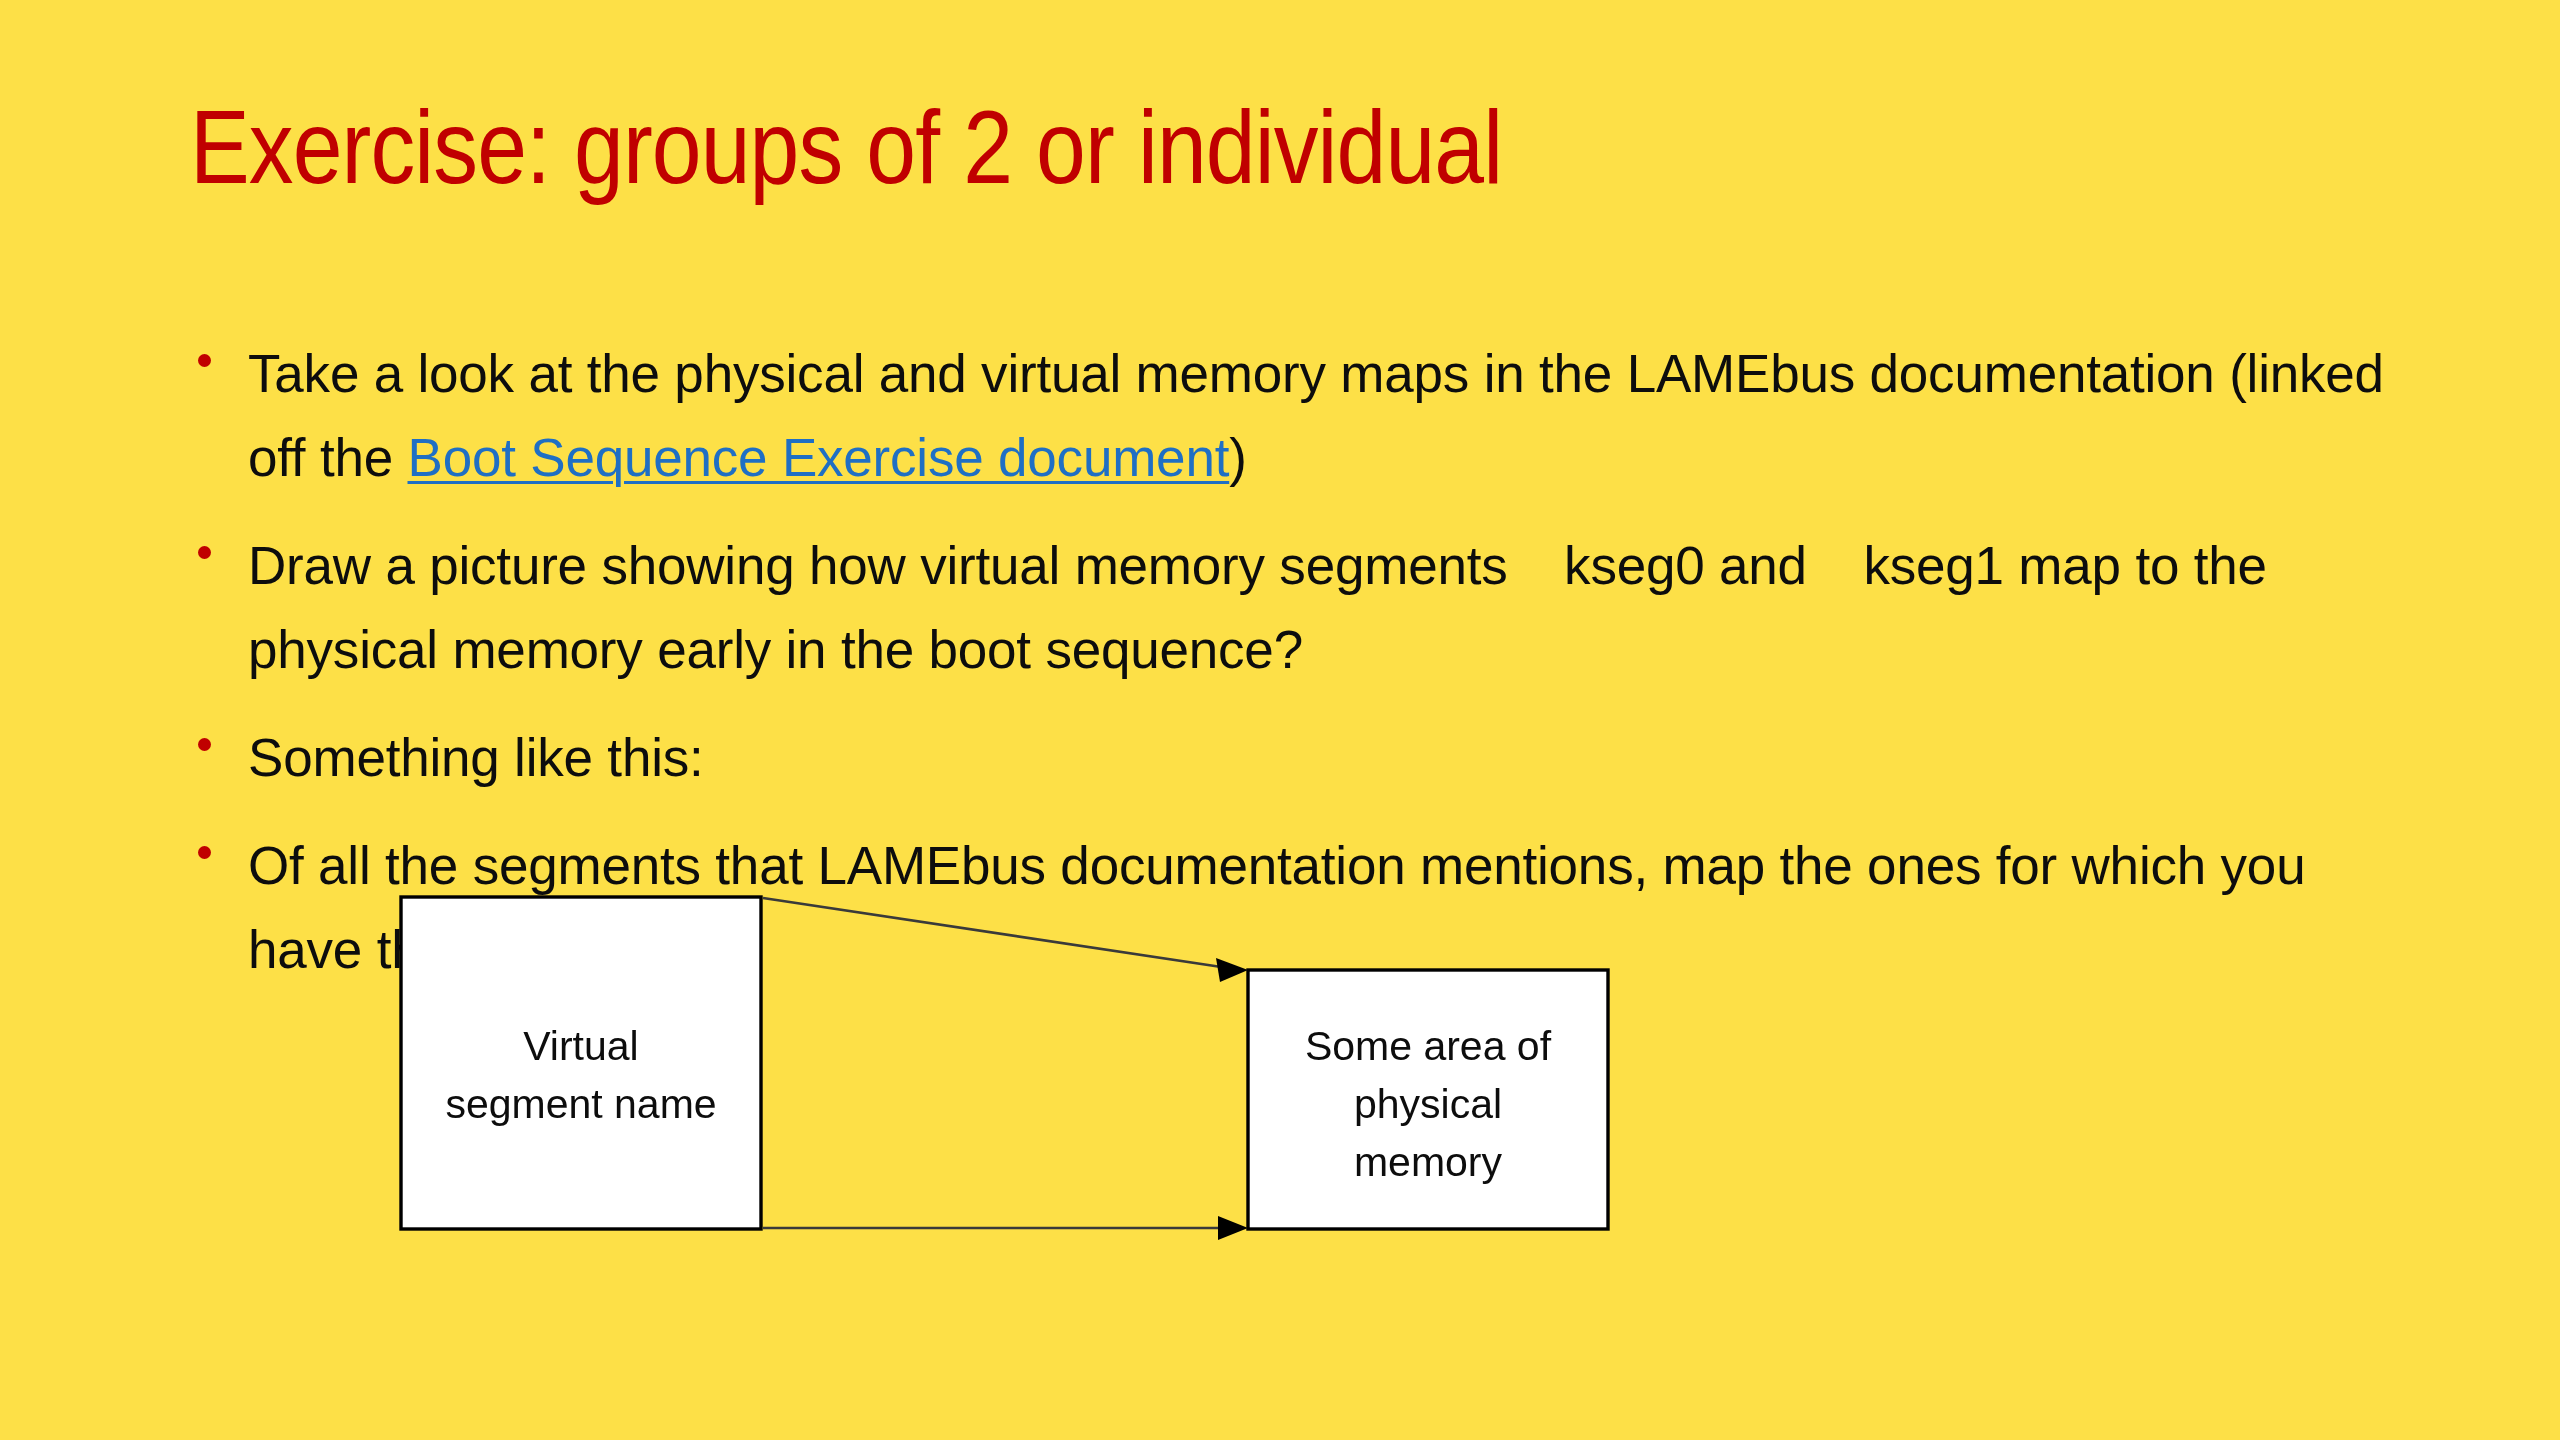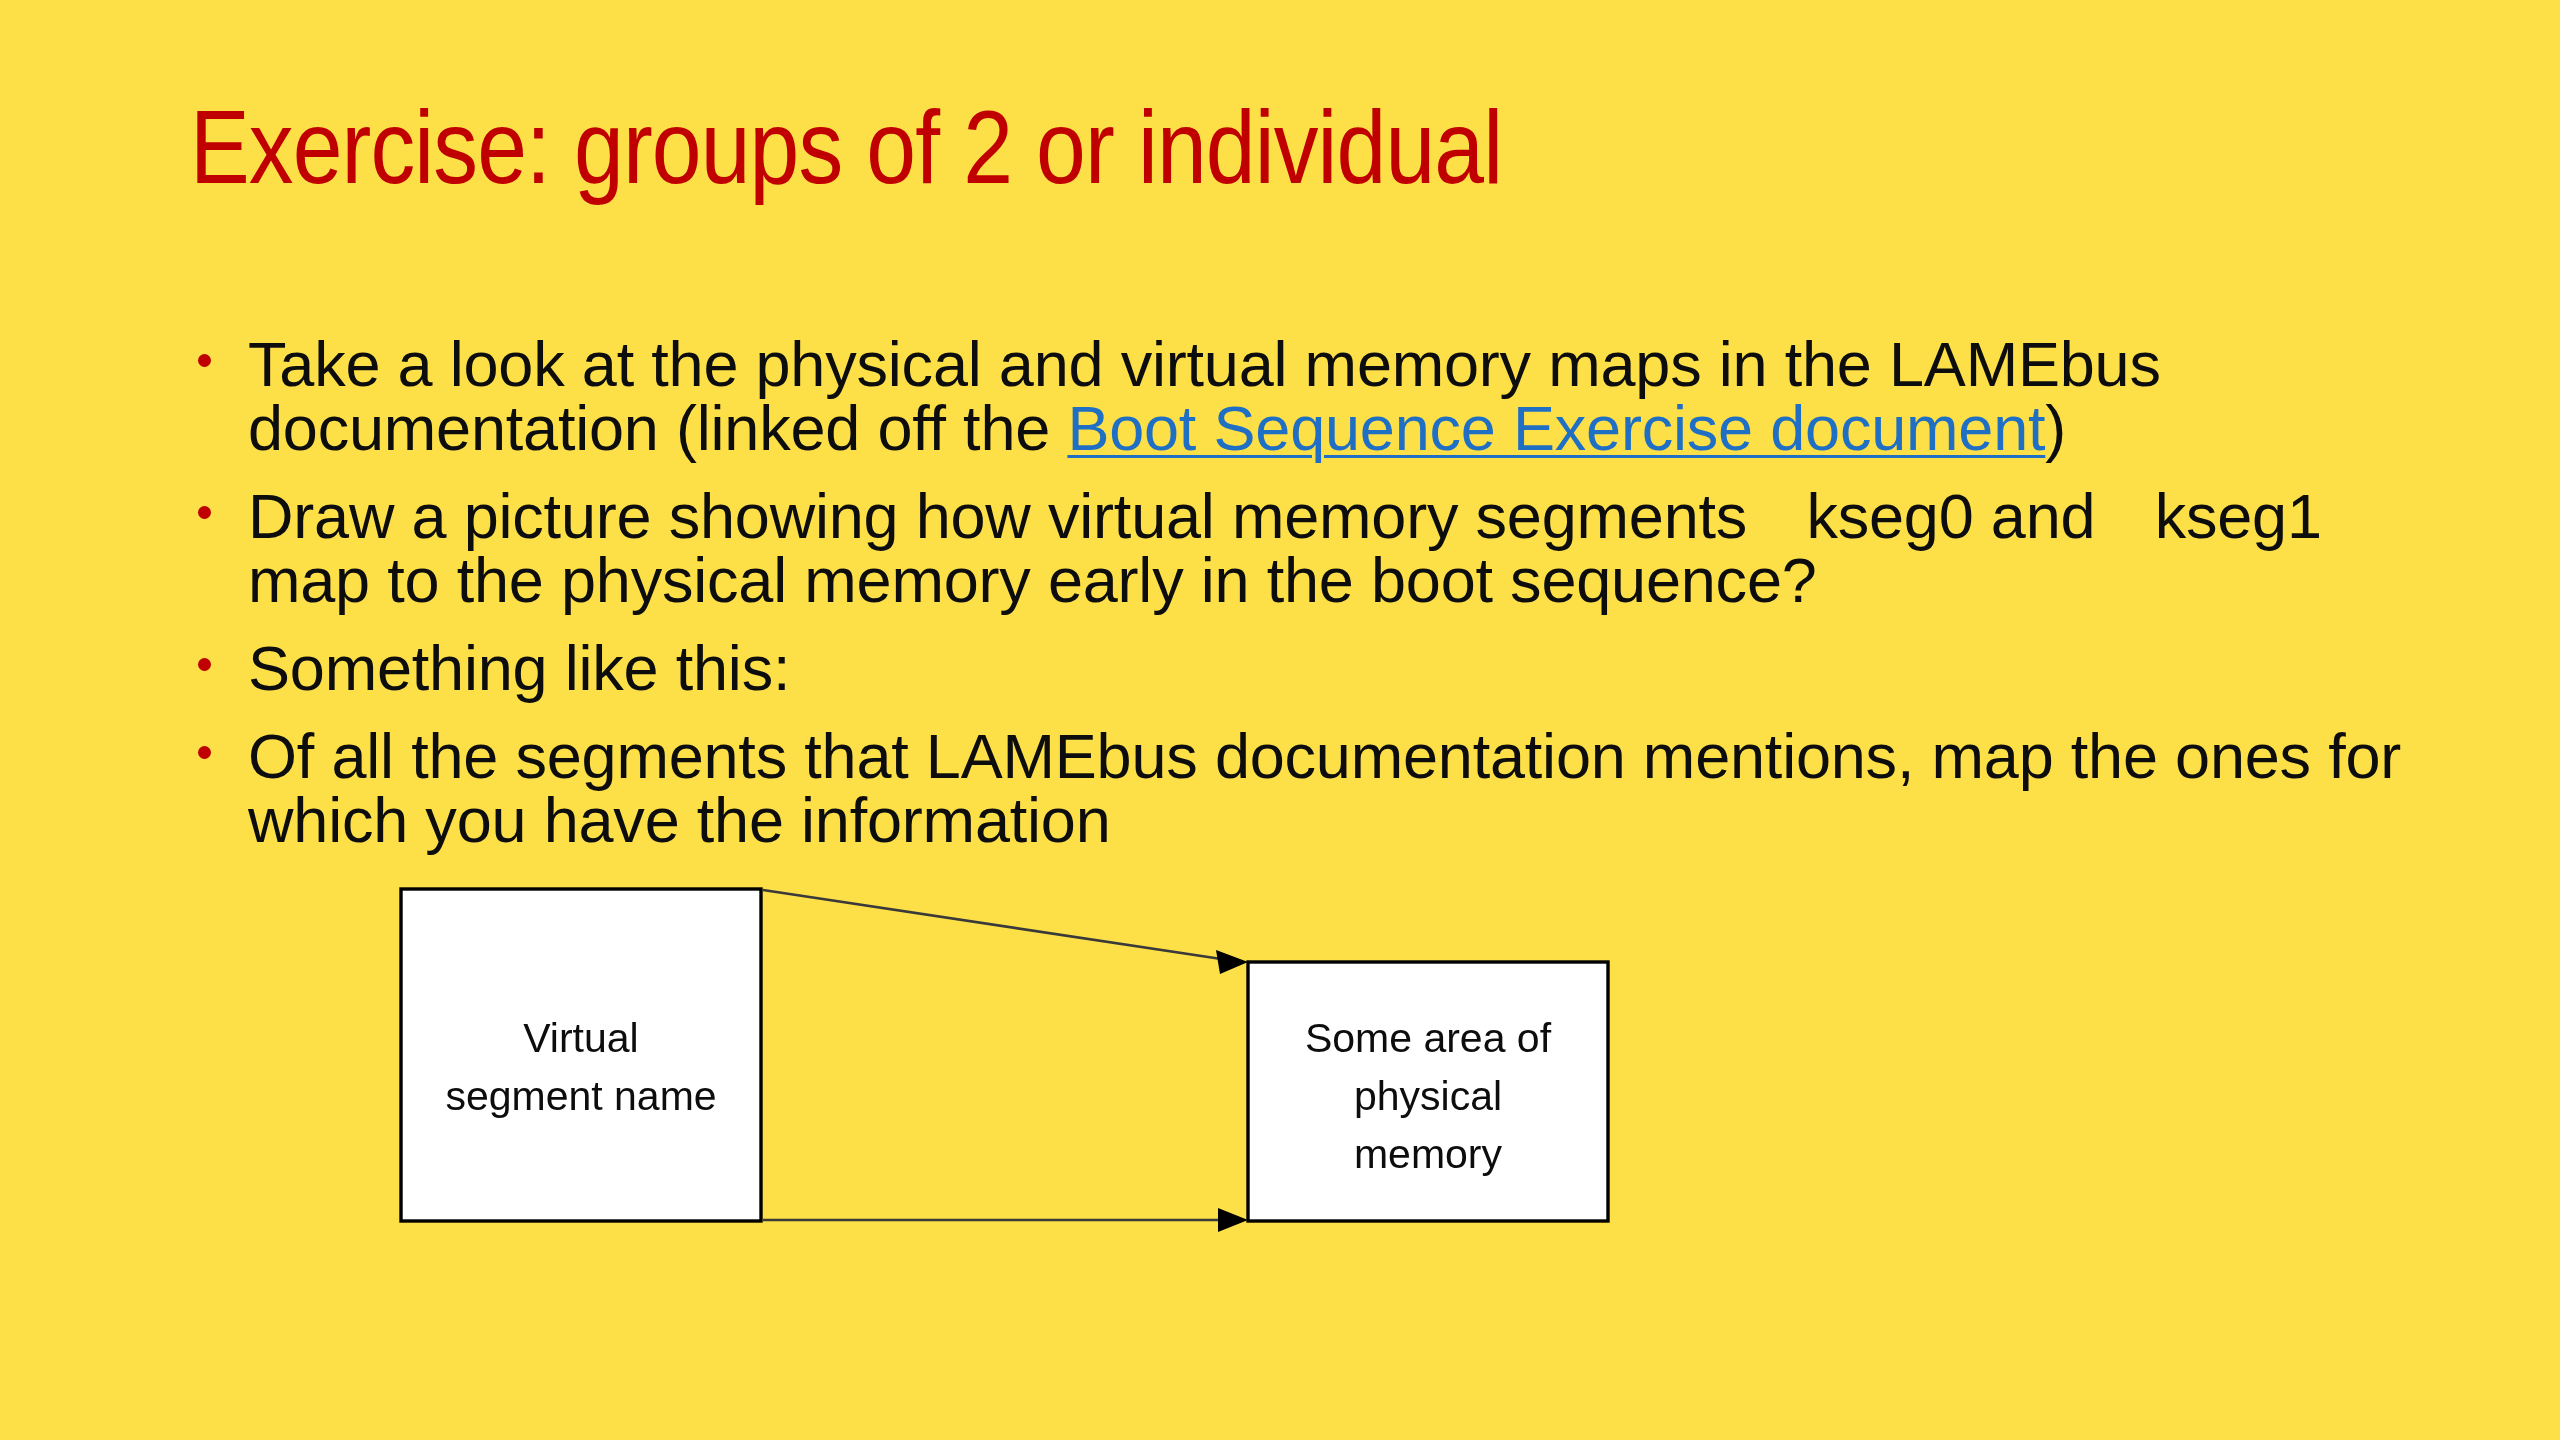--- a/index.html
+++ b/index.html
@@ -58,22 +58,22 @@
     left: 12px;
     top: 22px;
     width: 13px;
     height: 13px;
     border-radius: 50%;
     background: #C00000;
   }
 
   .bullet-text {
     display: block;
-    font-size: 63px;
-    line-height: 64px;
+    font-size: 53px;
+    line-height: 84px;
     color: #0d0d0d;
     font-weight: 400;
     letter-spacing: -0.2px;
   }
 
   .bullet-text b {
     font-weight: 400;
     margin-left: 42px;
   }
 
@@ -81,21 +81,21 @@
     color: #1F6FC4;
     text-decoration: underline;
     text-decoration-thickness: 3px;
     text-underline-offset: 5px;
   }
 
   
   .diagram {
     position: absolute;
     left: 0px;
-    top: 0px;
+    top: 8px;
     width: 2560px;
     height: 1260px;
     pointer-events: none;
   }
   .diagram svg { display: block; }
 
   .dgm-box {
     fill: #ffffff;
     stroke: #000000;
     stroke-width: 3.4;

